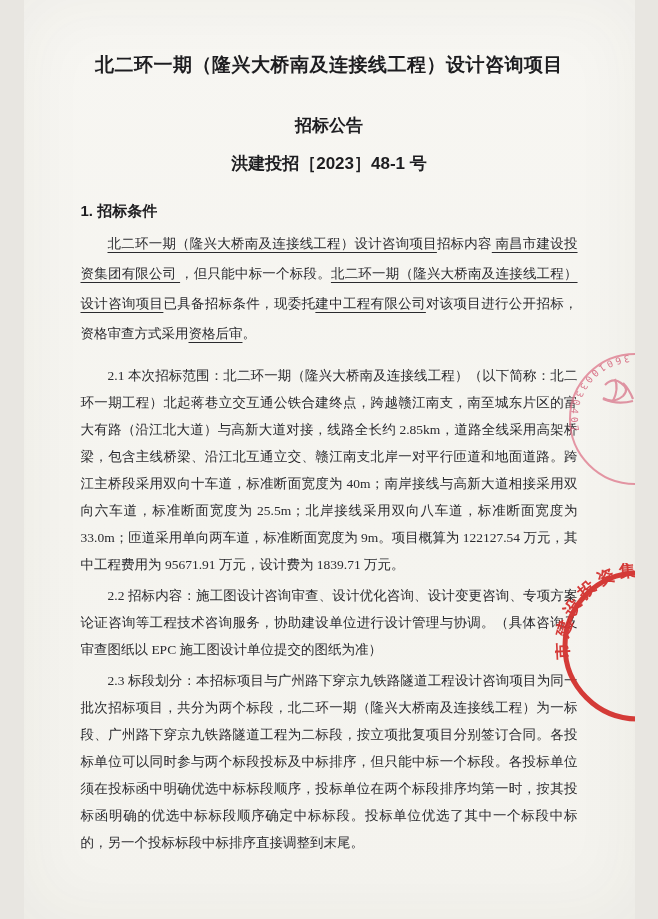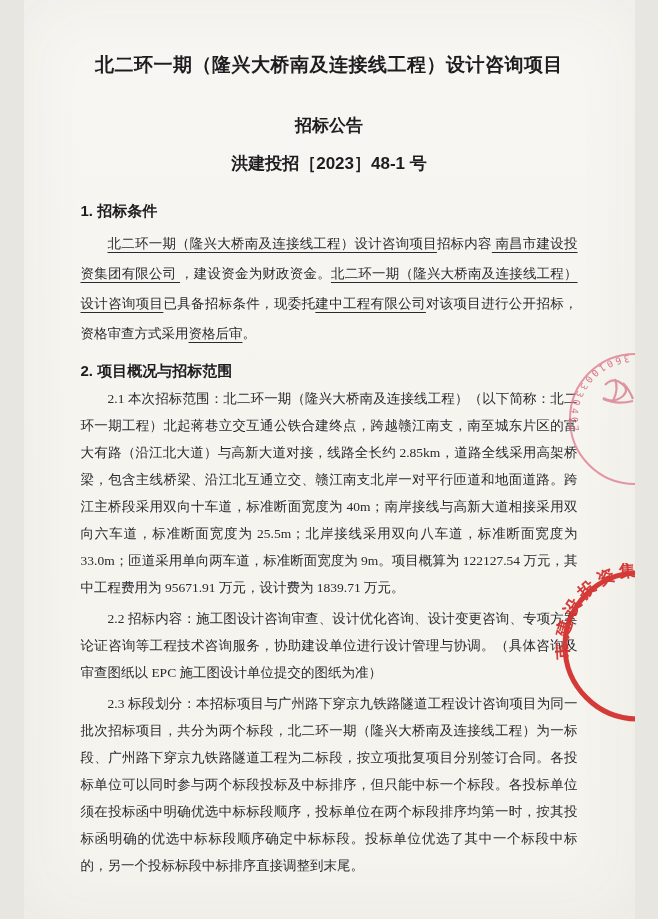--- a/index.html
+++ b/index.html
@@ -75,25 +75,24 @@
   <header class="doc-header">
     <h1 class="doc-title">北二环一期（隆兴大桥南及连接线工程）设计咨询项目</h1>
     <div class="doc-subtitle">招标公告</div>
     <div class="doc-number">洪建投招［2023］48-1 号</div>
   </header>
 
   <div class="content">
 
     <section class="sec-1">
       <h2 class="section-heading">1. 招标条件</h2>
-      <p class="para para-wide"><span class="u">北二环一期（隆兴大桥南及连接线工程）设计咨询项目</span><span>招标内容</span><span class="u"> 南昌市建设投资集团有限公司 </span><span>，建设资金为财政资金。</span><span class="u">北二环一期（隆兴大桥南及连接线工程）设计咨询项目</span><span>已具备招标条件，现委托</span><span class="u">建中工程有限公司</span><span>对该项目进行公开招标，资格审查方式采用</span><span class="u">资格后审</span><span>。</span></p>
+      <p class="para para-wide"><span class="u">北二环一期（隆兴大桥南及连接线工程）设计咨询项目</span><span>招标内容</span><span class="u"> 南昌市建设投资集团有限公司 </span><span>，但只能中标一个标段。</span><span class="u">北二环一期（隆兴大桥南及连接线工程）设计咨询项目</span><span>已具备招标条件，现委托</span><span class="u">建中工程有限公司</span><span>对该项目进行公开招标，资格审查方式采用</span><span class="u">资格后审</span><span>。</span></p>
     </section>
 
     <section class="sec-2">
-      <h2 class="section-heading">2. 项目概况与招标范围</h2>
       <p class="para para-body">2.1 本次招标范围：北二环一期（隆兴大桥南及连接线工程）（以下简称：北二环一期工程）北起蒋巷立交互通公铁合建终点，跨越赣江南支，南至城东片区的富大有路（沿江北大道）与高新大道对接，线路全长约 2.85km，道路全线采用高架桥梁，包含主线桥梁、沿江北互通立交、赣江南支北岸一对平行匝道和地面道路。跨江主桥段采用双向十车道，标准断面宽度为 40m；南岸接线与高新大道相接采用双向六车道，标准断面宽度为 25.5m；北岸接线采用双向八车道，标准断面宽度为 33.0m；匝道采用单向两车道，标准断面宽度为 9m。项目概算为 122127.54 万元，其中工程费用为 95671.91 万元，设计费为 1839.71 万元。</p>
       <p class="para para-body">2.2 招标内容：施工图设计咨询审查、设计优化咨询、设计变更咨询、专项方案论证咨询等工程技术咨询服务，协助建设单位进行设计管理与协调。（具体咨询及审查图纸以 EPC 施工图设计单位提交的图纸为准）</p>
       <p class="para para-body">2.3 标段划分：本招标项目与广州路下穿京九铁路隧道工程设计咨询项目为同一批次招标项目，共分为两个标段，北二环一期（隆兴大桥南及连接线工程）为一标段、广州路下穿京九铁路隧道工程为二标段，按立项批复项目分别签订合同。各投标单位可以同时参与两个标段投标及中标排序，但只能中标一个标段。各投标单位须在投标函中明确优选中标标段顺序，投标单位在两个标段排序均第一时，按其投标函明确的优选中标标段顺序确定中标标段。投标单位优选了其中一个标段中标的，另一个投标标段中标排序直接调整到末尾。</p>
     </section>
 
   </div>
 
   <svg class="stamp stamp-1" viewBox="0 0 156 156">
     <defs>
       <path id="arc-digits" d="M 78 12 A 64 64 0 0 0 78 140" fill="none"></path>

